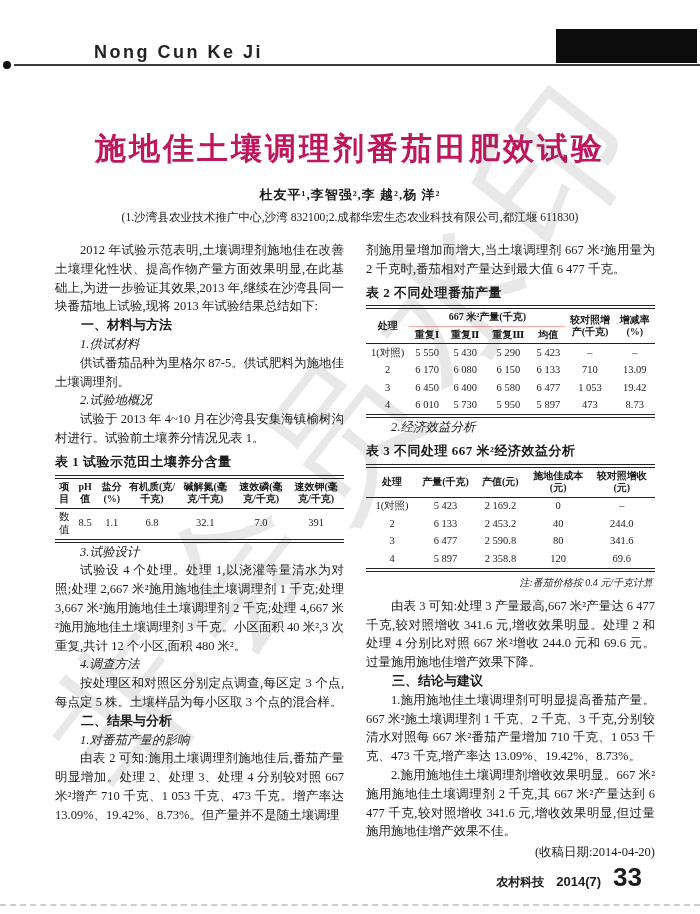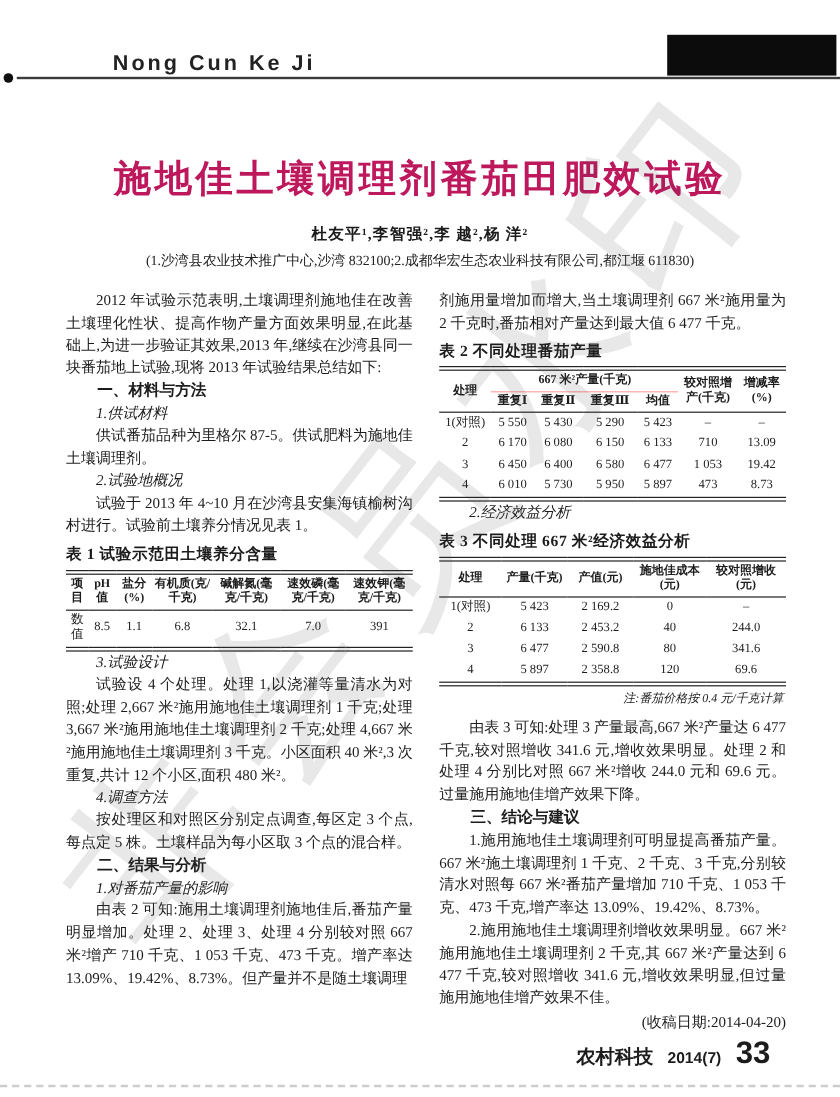--- a/index.html
+++ b/index.html
@@ -53,21 +53,21 @@
   table.tbl td{padding:2.5px 1px;}
   th.hb{border-bottom:1.2px solid #222;}
   th.gb{border-bottom:1px solid #fca5a5;padding-bottom:1px;}
   .tbl-note{font-size:10px;text-align:right;font-style:italic;margin:2px 2px 4px 0;}
   .received{margin:2px 0 0 0;text-indent:0;text-align:right;}
 
   .footer{
     position:absolute;right:58px;top:862px;display:flex;align-items:baseline;gap:12px;
     font-family:"Liberation Sans","DejaVu Sans",sans-serif;font-weight:bold;
   }
-  .f-journal{font-size:16px;}
+  .f-journal{font-size:12px;}
   .f-issue{font-size:13px;}
   .f-page{font-size:26px;}
   .bottom-dashed{position:absolute;left:0;top:904px;width:700px;border-top:2px dashed #cdcdcd;}
 </style>
 </head>
 <body>
 
 <div class="page">
   <div class="watermark">非会员水印</div>
 

